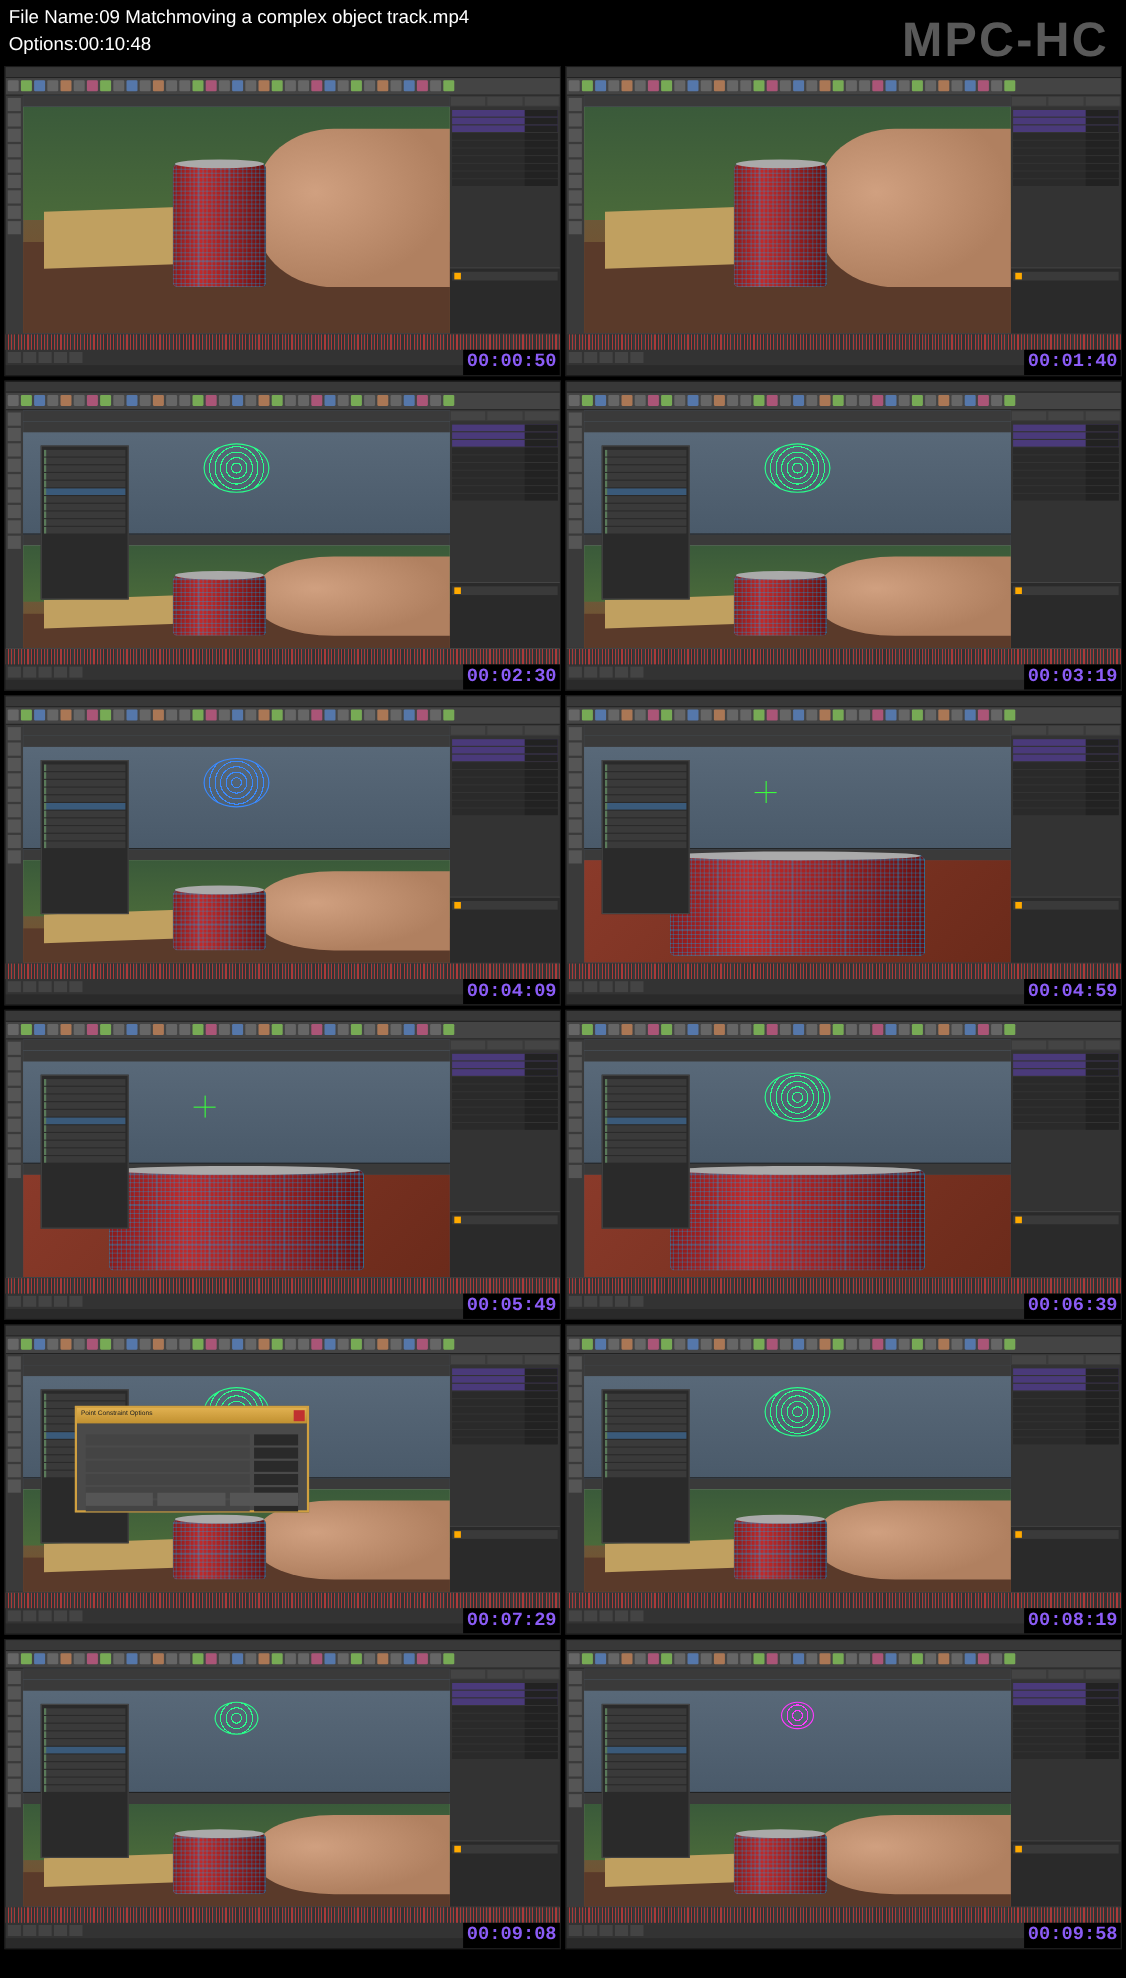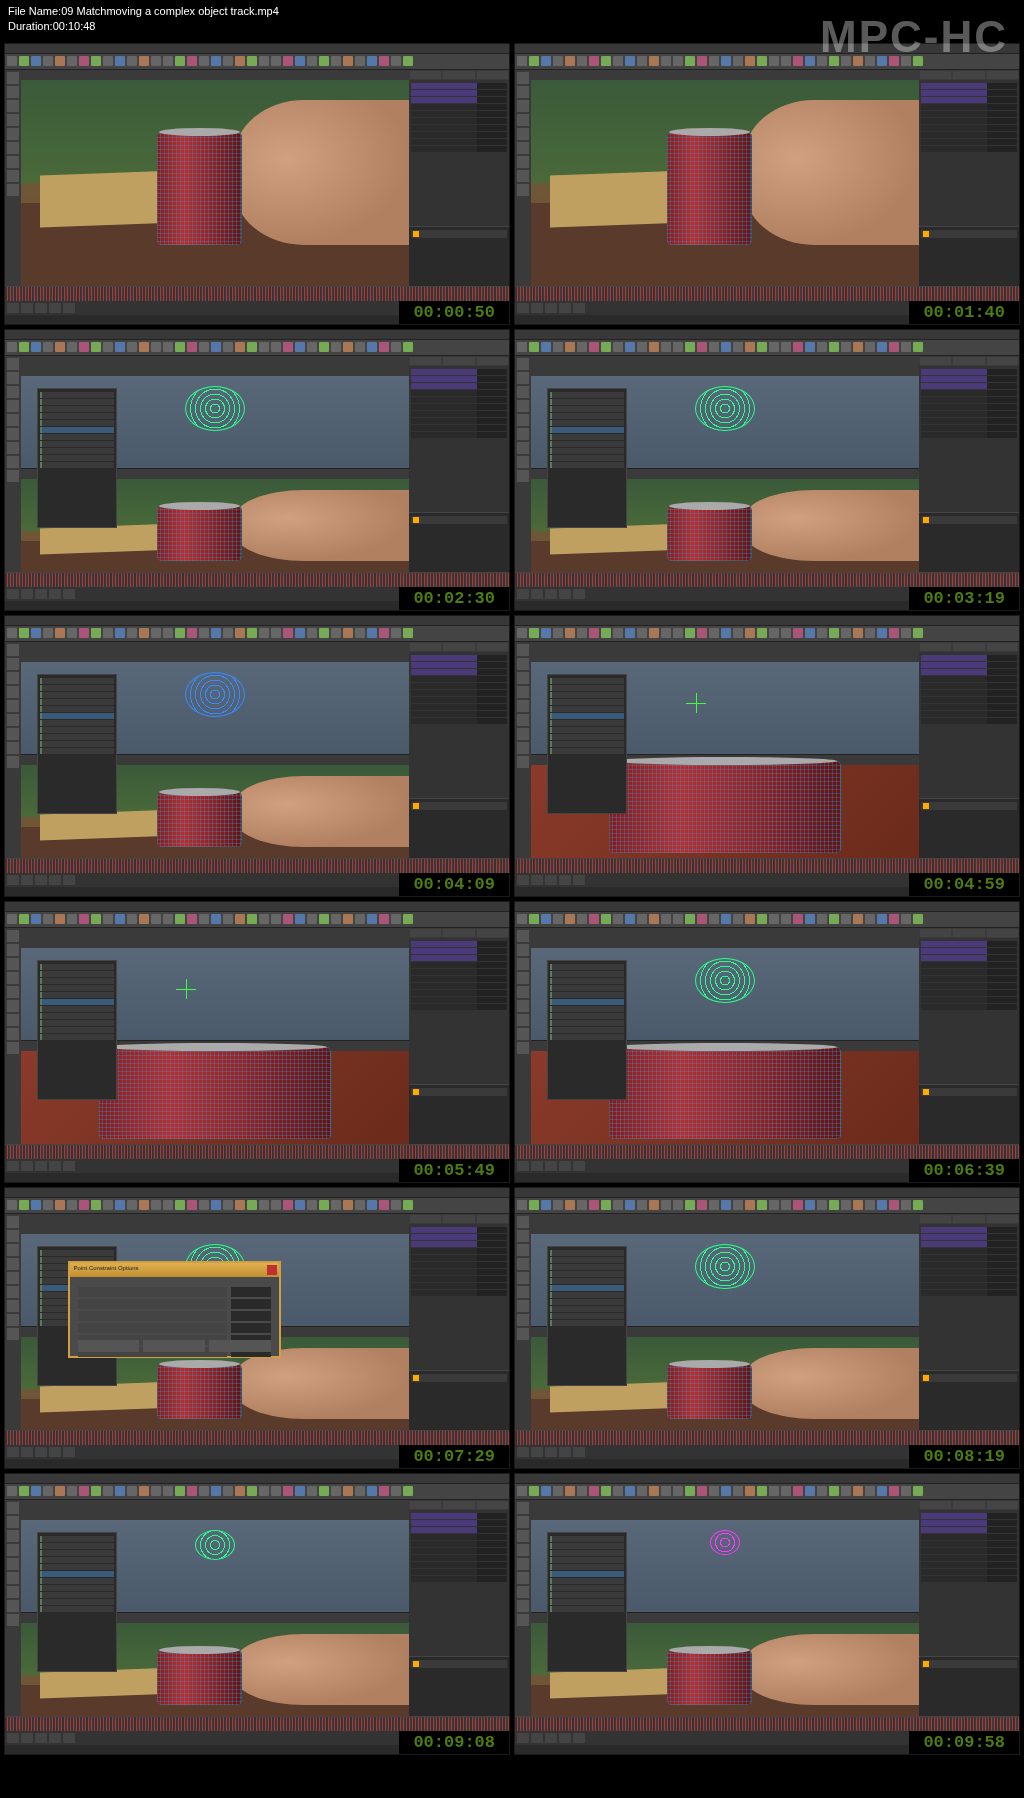--- a/index.html
+++ b/index.html
@@ -7,21 +7,21 @@
   width: 1024px;
   height: 1798px;
   background: #000;
   font-family: Arial, sans-serif;
   color: #fff;
   position: relative;
   overflow: hidden;
 }
 .header {
   padding: 4px 8px;
-  font-size: 11px;
+  font-size: 17px;
   line-height: 1.4;
   position: relative;
   z-index: 2;
 }
 .header-row { display: flex; }
 .watermark {
   position: absolute;
   top: 12px;
   right: 16px;
   font-size: 44px;
@@ -298,24 +298,24 @@
 .tl-btn {
   width: 12px;
   height: 10px;
   background: #444;
 }
 .timestamp {
   position: absolute;
   bottom: 0;
   right: 0;
   background: #000;
-  color: #4d7c0f;
+  color: #8b5cf6;
   font-size: 17px;
   font-weight: bold;
-  padding: 2px 14px;
+  padding: 2px 3px;
   font-family: 'Courier New', monospace;
   z-index: 10;
 }
 .dialog {
   position: absolute;
   left: 12%;
   top: 22%;
   width: 55%;
   height: 45%;
   background: #4a4a4a;
@@ -383,21 +383,21 @@
 <body>
 
 <div class="watermark">MPC-HC</div>
 
 <div class="header">
   <div class="header-row">
     <span>File Name: </span>
     <span>09 Matchmoving a complex object track.mp4</span>
   </div>
   <div class="header-row">
-    <span>Duration: </span>
+    <span>Options: </span>
     <span>00:10:48</span>
   </div>
 </div>
 
 <div class="grid" id="thumb-grid">
     <div class="thumb">
     <div class="app-menubar"></div>
     <div class="app-toolbar">
         <div class="tool-icon "></div>
         <div class="tool-icon c1"></div>

